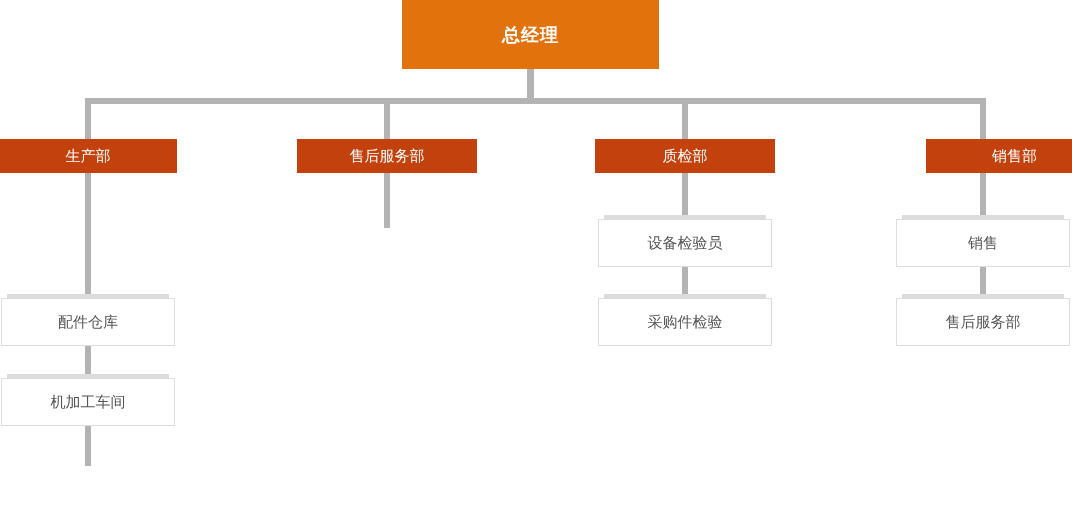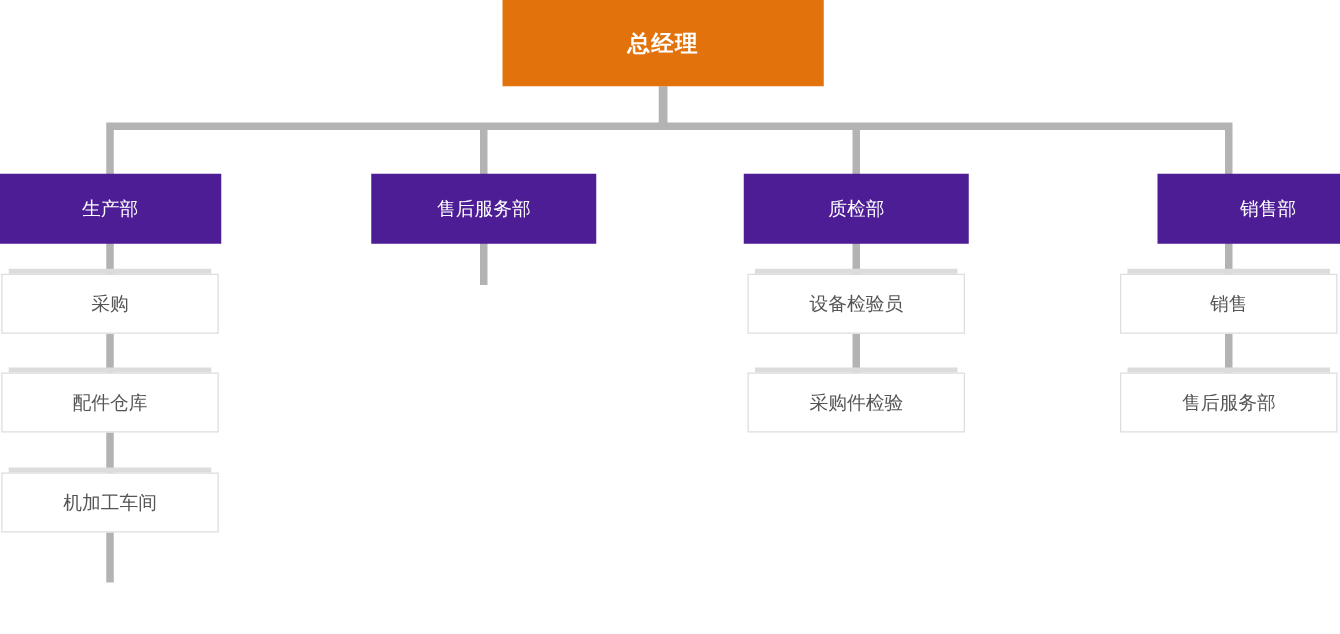--- a/index.html
+++ b/index.html
@@ -34,22 +34,22 @@
   }
   .root-node {
     left: 402px; top: 0; width: 257px; height: 69px;
     background: #e2720b;
     color: #ffffff;
     font-size: 18px;
     font-weight: bold;
     letter-spacing: 1px;
   }
   .dept {
-    top: 139px; height: 56px;
-    background: #4c1d95;
+    top: 139px; height: 34px;
+    background: #c2410c;
     color: #ffffff;
     font-size: 15px;
   }
   .dept.c1 { left: -1px;  width: 178px; }
   .dept.c2 { left: 297px; width: 180px; }
   .dept.c3 { left: 595px; width: 180px; }
   .dept.c4 { left: 894px; width: 177px; margin-left: 32px; }
 
   .child {
     height: 48px; width: 174px;
@@ -97,23 +97,20 @@
   <div class="node dept c2">
     <span>售后服务部</span>
   </div>
   <div class="node dept c3">
     <span>质检部</span>
   </div>
   <div class="node dept c4">
     <span>销售部</span>
   </div>
 
-  <div class="node child c1 r1">
-    <span>采购</span>
-  </div>
   <div class="node child c1 r2">
     <span>配件仓库</span>
   </div>
   <div class="node child c1 r3">
     <span>机加工车间</span>
   </div>
 
 
   <div class="node child c3 r1">
     <span>设备检验员</span>

